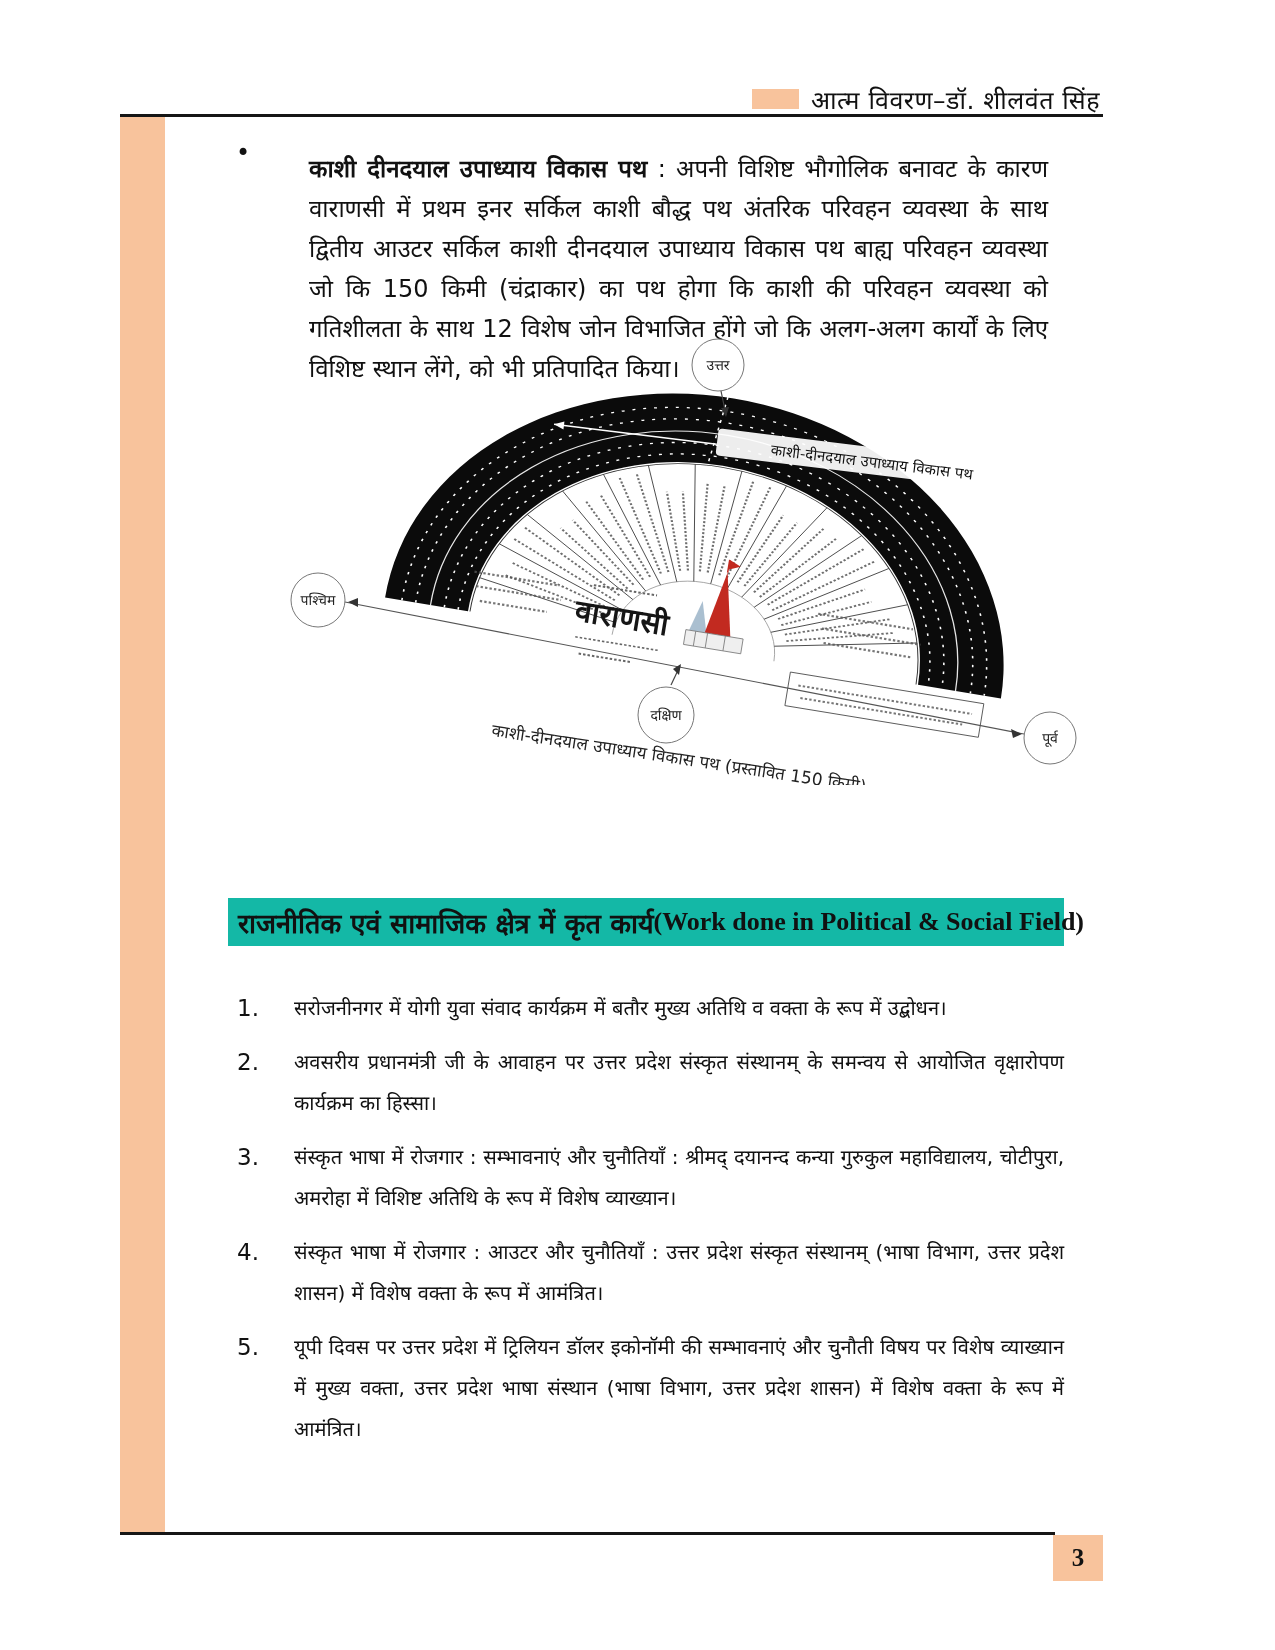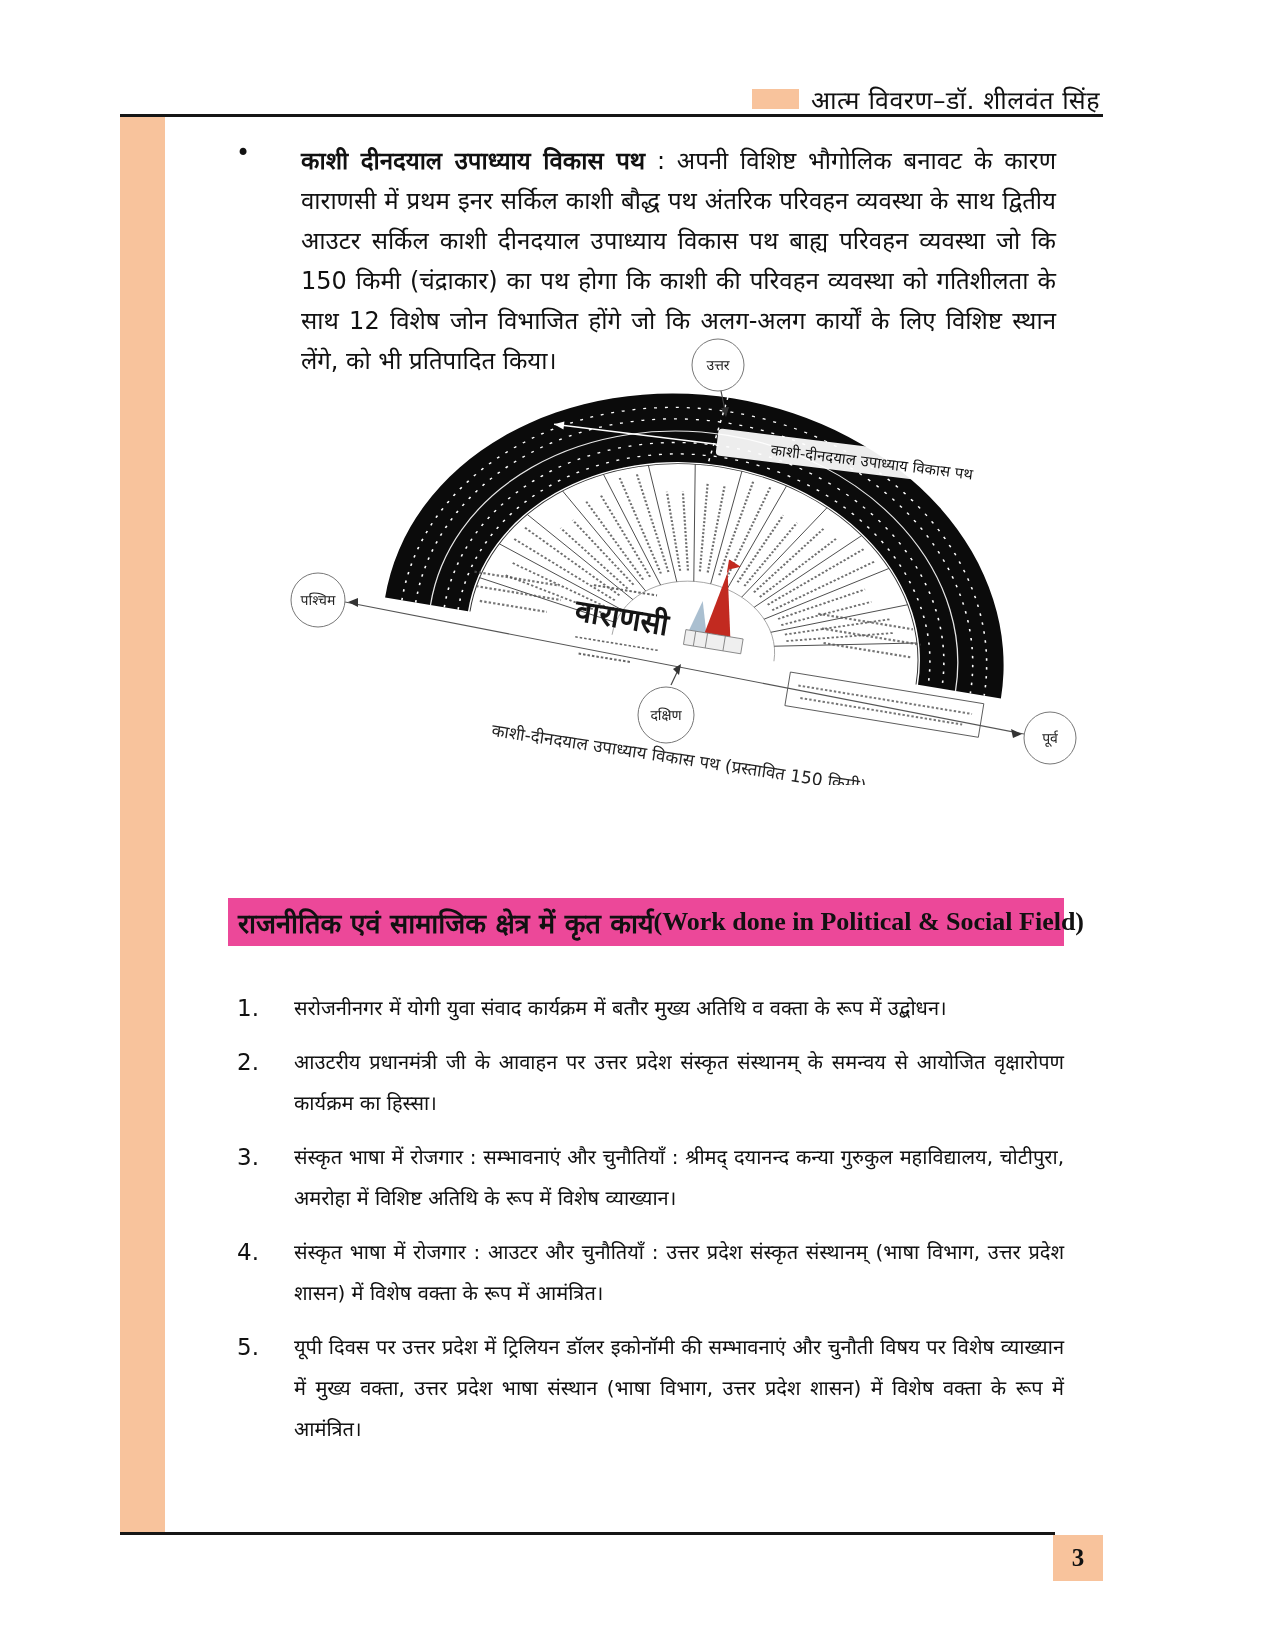--- a/index.html
+++ b/index.html
@@ -12,28 +12,28 @@
   .swatch{display:inline-block;width:47px;height:20px;background:#F8C39C;}
   .header-title{font-size:25px;letter-spacing:.5px;white-space:nowrap;}
   .header-rule{position:absolute;left:120px;top:114px;width:983px;height:3px;background:#161616;}
 
   
   .side-bar{position:absolute;left:120px;top:117px;width:45px;height:1416px;background:#F8C39C;}
 
   
   .intro{position:absolute;left:228px;top:133px;width:836px;display:flex;}
   .bullet{width:57px;flex:0 0 57px;font-size:24px;line-height:40px;padding-left:8px;}
-  .intro p{margin:8px;font-size:24px;line-height:40px;text-align:justify;}
+  .intro p{margin:16px;font-size:24px;line-height:40px;text-align:justify;}
   .intro b{font-weight:bold;}
 
   
   .diagram{position:absolute;left:278px;top:335px;}
 
   
-  .section-bar{position:absolute;left:228px;top:898px;width:836px;height:48px;background:#ec4899;
+  .section-bar{position:absolute;left:228px;top:898px;width:836px;height:48px;background:#14b8a6;
                display:flex;align-items:center;padding-left:10px;box-sizing:border-box;white-space:nowrap;}
   .section-hindi{font-size:27px;font-weight:bold;}
   .section-english{font-size:26px;font-weight:bold;font-family:"Liberation Serif",serif;}
 
   
   .worklist{position:absolute;left:228px;top:988px;width:836px;margin:0;padding:0;list-style:none;}
   .worklist li{display:flex;margin:0 0 13px 0;}
   .worklist .num{width:57px;flex:0 0 57px;font-size:23px;line-height:41px;padding-left:9px;}
   .worklist .txt{font-size:20px;line-height:41px;text-align:justify;flex:1;}
 
@@ -202,21 +202,21 @@
     <span class="section-english"> (Work done in Political &amp; Social Field)</span>
   </div>
 
   <ol class="worklist">
     <li>
       <span class="num">1.</span>
       <span class="txt">सरोजनीनगर में योगी युवा संवाद कार्यक्रम में बतौर मुख्य अतिथि व वक्ता के रूप में उद्बोधन।</span>
     </li>
     <li>
       <span class="num">2.</span>
-      <span class="txt">आउटरीय प्रधानमंत्री जी के आवाहन पर उत्तर प्रदेश संस्कृत संस्थानम् के समन्वय से आयोजित वृक्षारोपण कार्यक्रम का हिस्सा।</span>
+      <span class="txt">अवसरीय प्रधानमंत्री जी के आवाहन पर उत्तर प्रदेश संस्कृत संस्थानम् के समन्वय से आयोजित वृक्षारोपण कार्यक्रम का हिस्सा।</span>
     </li>
     <li>
       <span class="num">3.</span>
       <span class="txt">संस्कृत भाषा में रोजगार : सम्भावनाएं और चुनौतियाँ : श्रीमद् दयानन्द कन्या गुरुकुल महाविद्यालय, चोटीपुरा, अमरोहा में विशिष्ट अतिथि के रूप में विशेष व्याख्यान।</span>
     </li>
     <li>
       <span class="num">4.</span>
       <span class="txt">संस्कृत भाषा में रोजगार : आउटर और चुनौतियाँ : उत्तर प्रदेश संस्कृत संस्थानम् (भाषा विभाग, उत्तर प्रदेश शासन) में विशेष वक्ता के रूप में आमंत्रित।</span>
     </li>
     <li>

